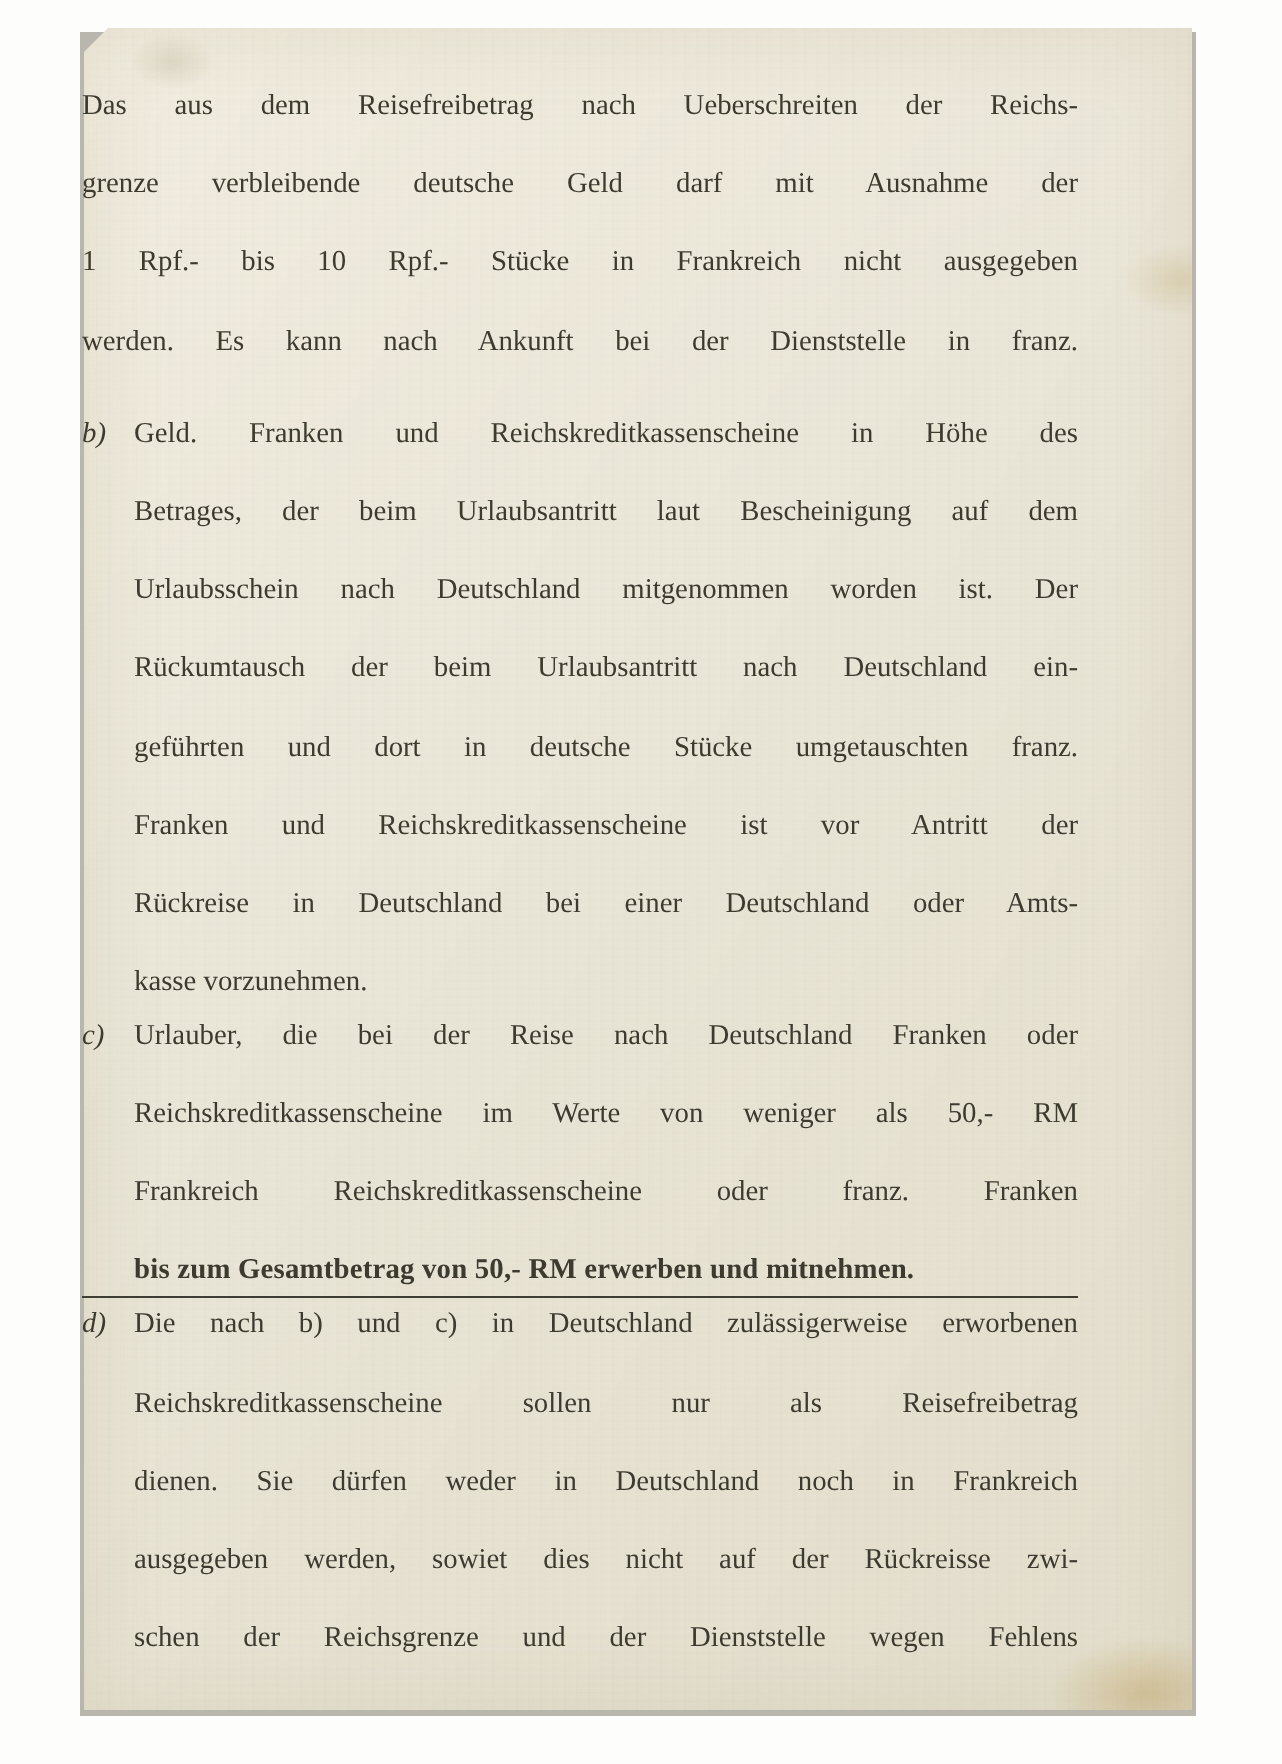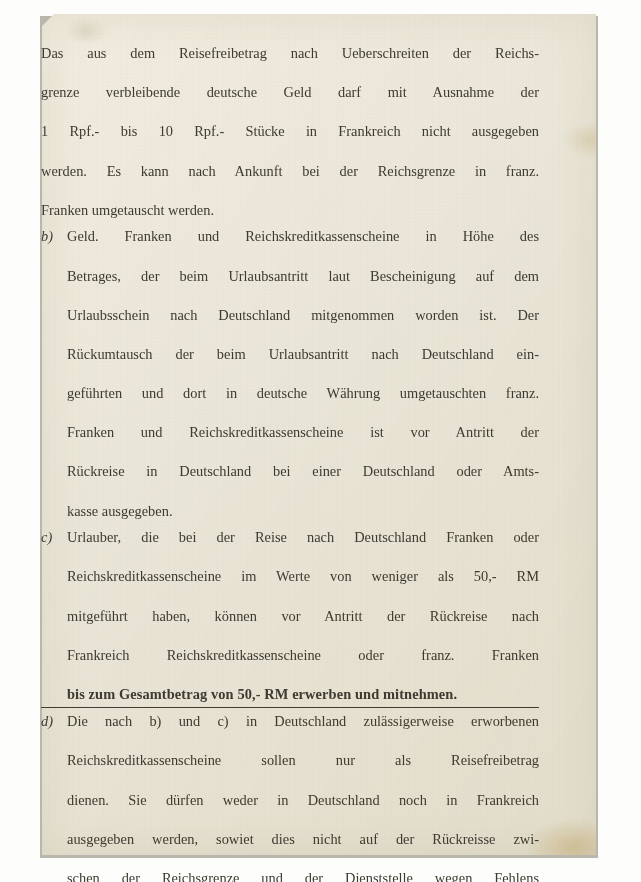--- a/index.html
+++ b/index.html
@@ -152,48 +152,46 @@
     <div id="grain"></div>
     <div id="age-wash"></div>
   </div>
 
   <div id="text-block">
 
     <div class="para plain">
       <span class="ln">Das aus dem Reisefreibetrag nach Ueberschreiten der Reichs-</span>
       <span class="ln">grenze verbleibende deutsche Geld darf mit Ausnahme der</span>
       <span class="ln">1 Rpf.- bis 10 Rpf.- Stücke in Frankreich nicht ausgegeben</span>
-      <span class="ln">werden. Es kann nach Ankunft bei der Reichsgrenze in franz.</span>
-      <span class="ln last">Franken umgetauscht werden.</span>
+      <span class="ln">werden. Es kann nach Ankunft bei der Dienststelle in franz.</span>
     </div>
 
     <div class="gap-small"></div>
 
     <div class="para">
       <span class="marker">b)</span>
       <span class="body">
         <span class="ln">Geld. Franken und Reichskreditkassenscheine in Höhe des</span>
         <span class="ln">Betrages, der beim Urlaubsantritt laut Bescheinigung auf dem</span>
         <span class="ln">Urlaubsschein nach Deutschland mitgenommen worden ist. Der</span>
         <span class="ln">Rückumtausch der beim Urlaubsantritt nach Deutschland ein-</span>
-        <span class="ln">geführten und dort in deutsche Währung umgetauschten franz.</span>
+        <span class="ln">geführten und dort in deutsche Stücke umgetauschten franz.</span>
         <span class="ln">Franken und Reichskreditkassenscheine ist vor Antritt der</span>
         <span class="ln">Rückreise in Deutschland bei einer Deutschland oder Amts-</span>
-        <span class="ln last">kasse ausgegeben.</span>
+        <span class="ln last">kasse vorzunehmen.</span>
       </span>
     </div>
 
     <div class="gap-small"></div>
 
     <div class="para">
       <span class="marker">c)</span>
       <span class="body">
         <span class="ln">Urlauber, die bei der Reise nach Deutschland Franken oder</span>
         <span class="ln">Reichskreditkassenscheine im Werte von weniger als 50,- RM</span>
-        <span class="ln">mitgeführt haben, können vor Antritt der Rückreise nach</span>
         <span class="ln">Frankreich Reichskreditkassenscheine oder franz. Franken</span>
         <span class="ln last emph-underline">bis zum Gesamtbetrag von 50,- RM erwerben und mitnehmen.</span>
       </span>
     </div>
     <span class="underline-rule"></span>
 
     <div class="para">
       <span class="marker">d)</span>
       <span class="body">
         <span class="ln">Die nach b) und c) in Deutschland zulässigerweise erworbenen</span>

